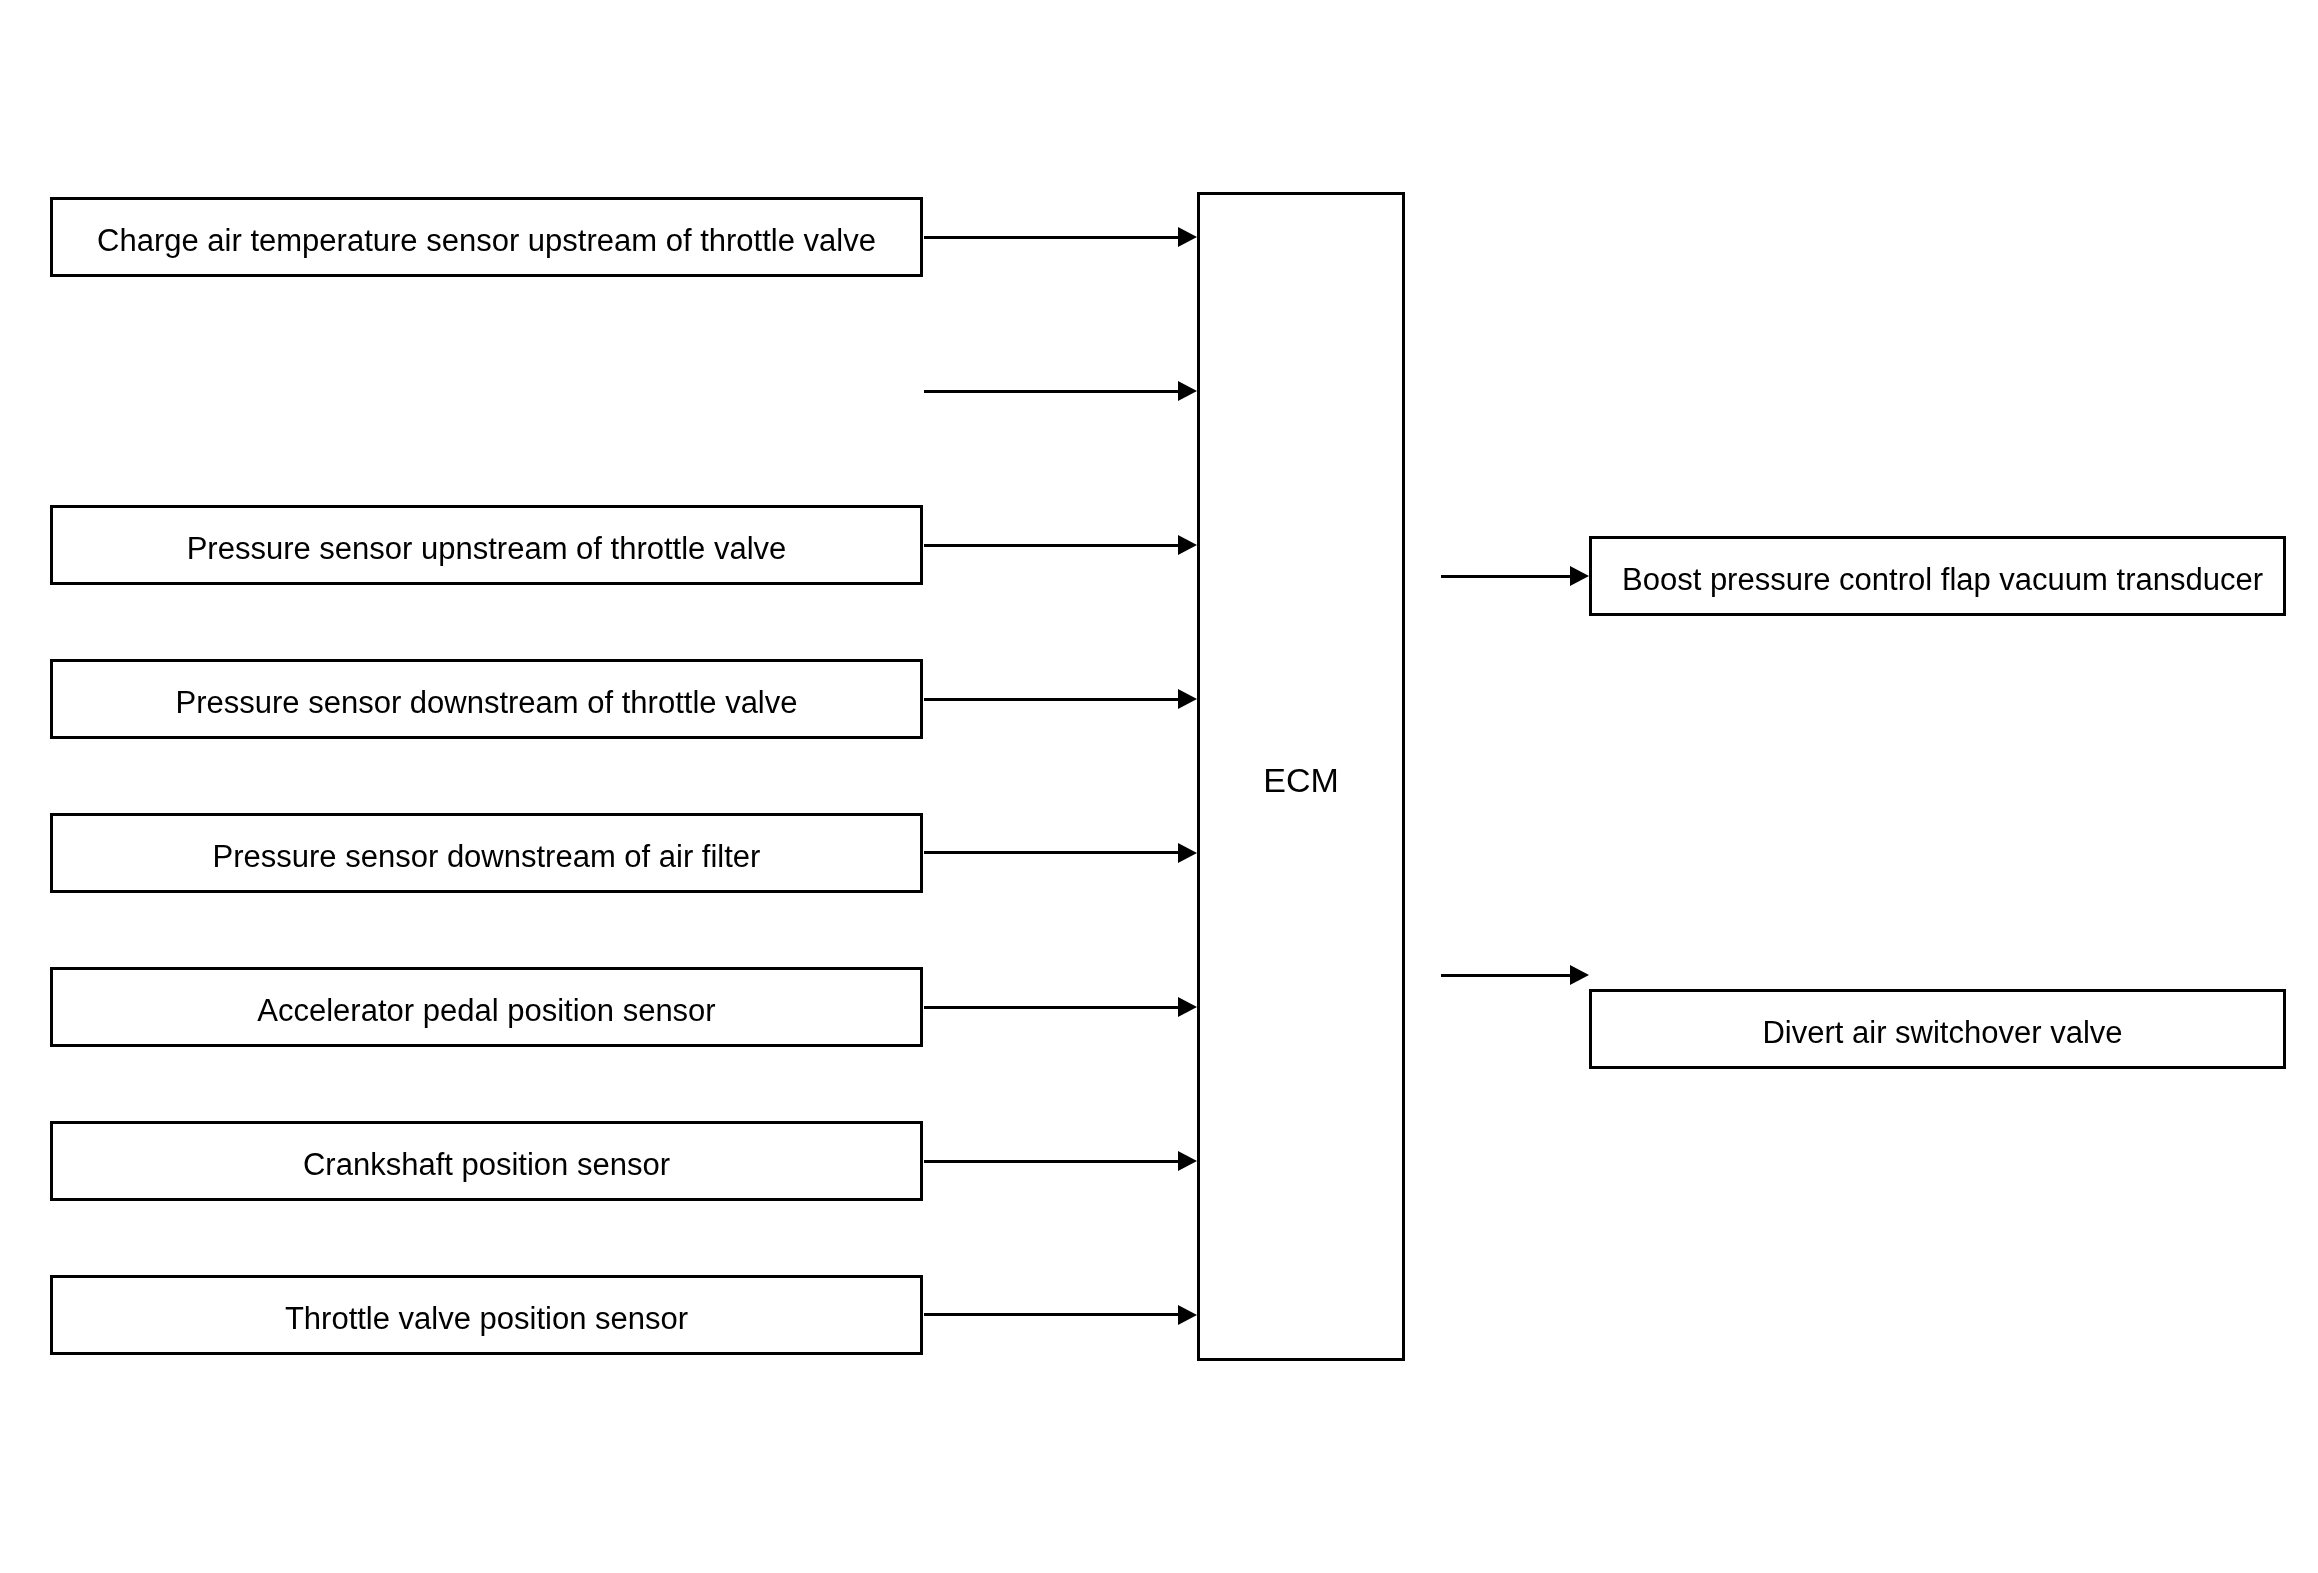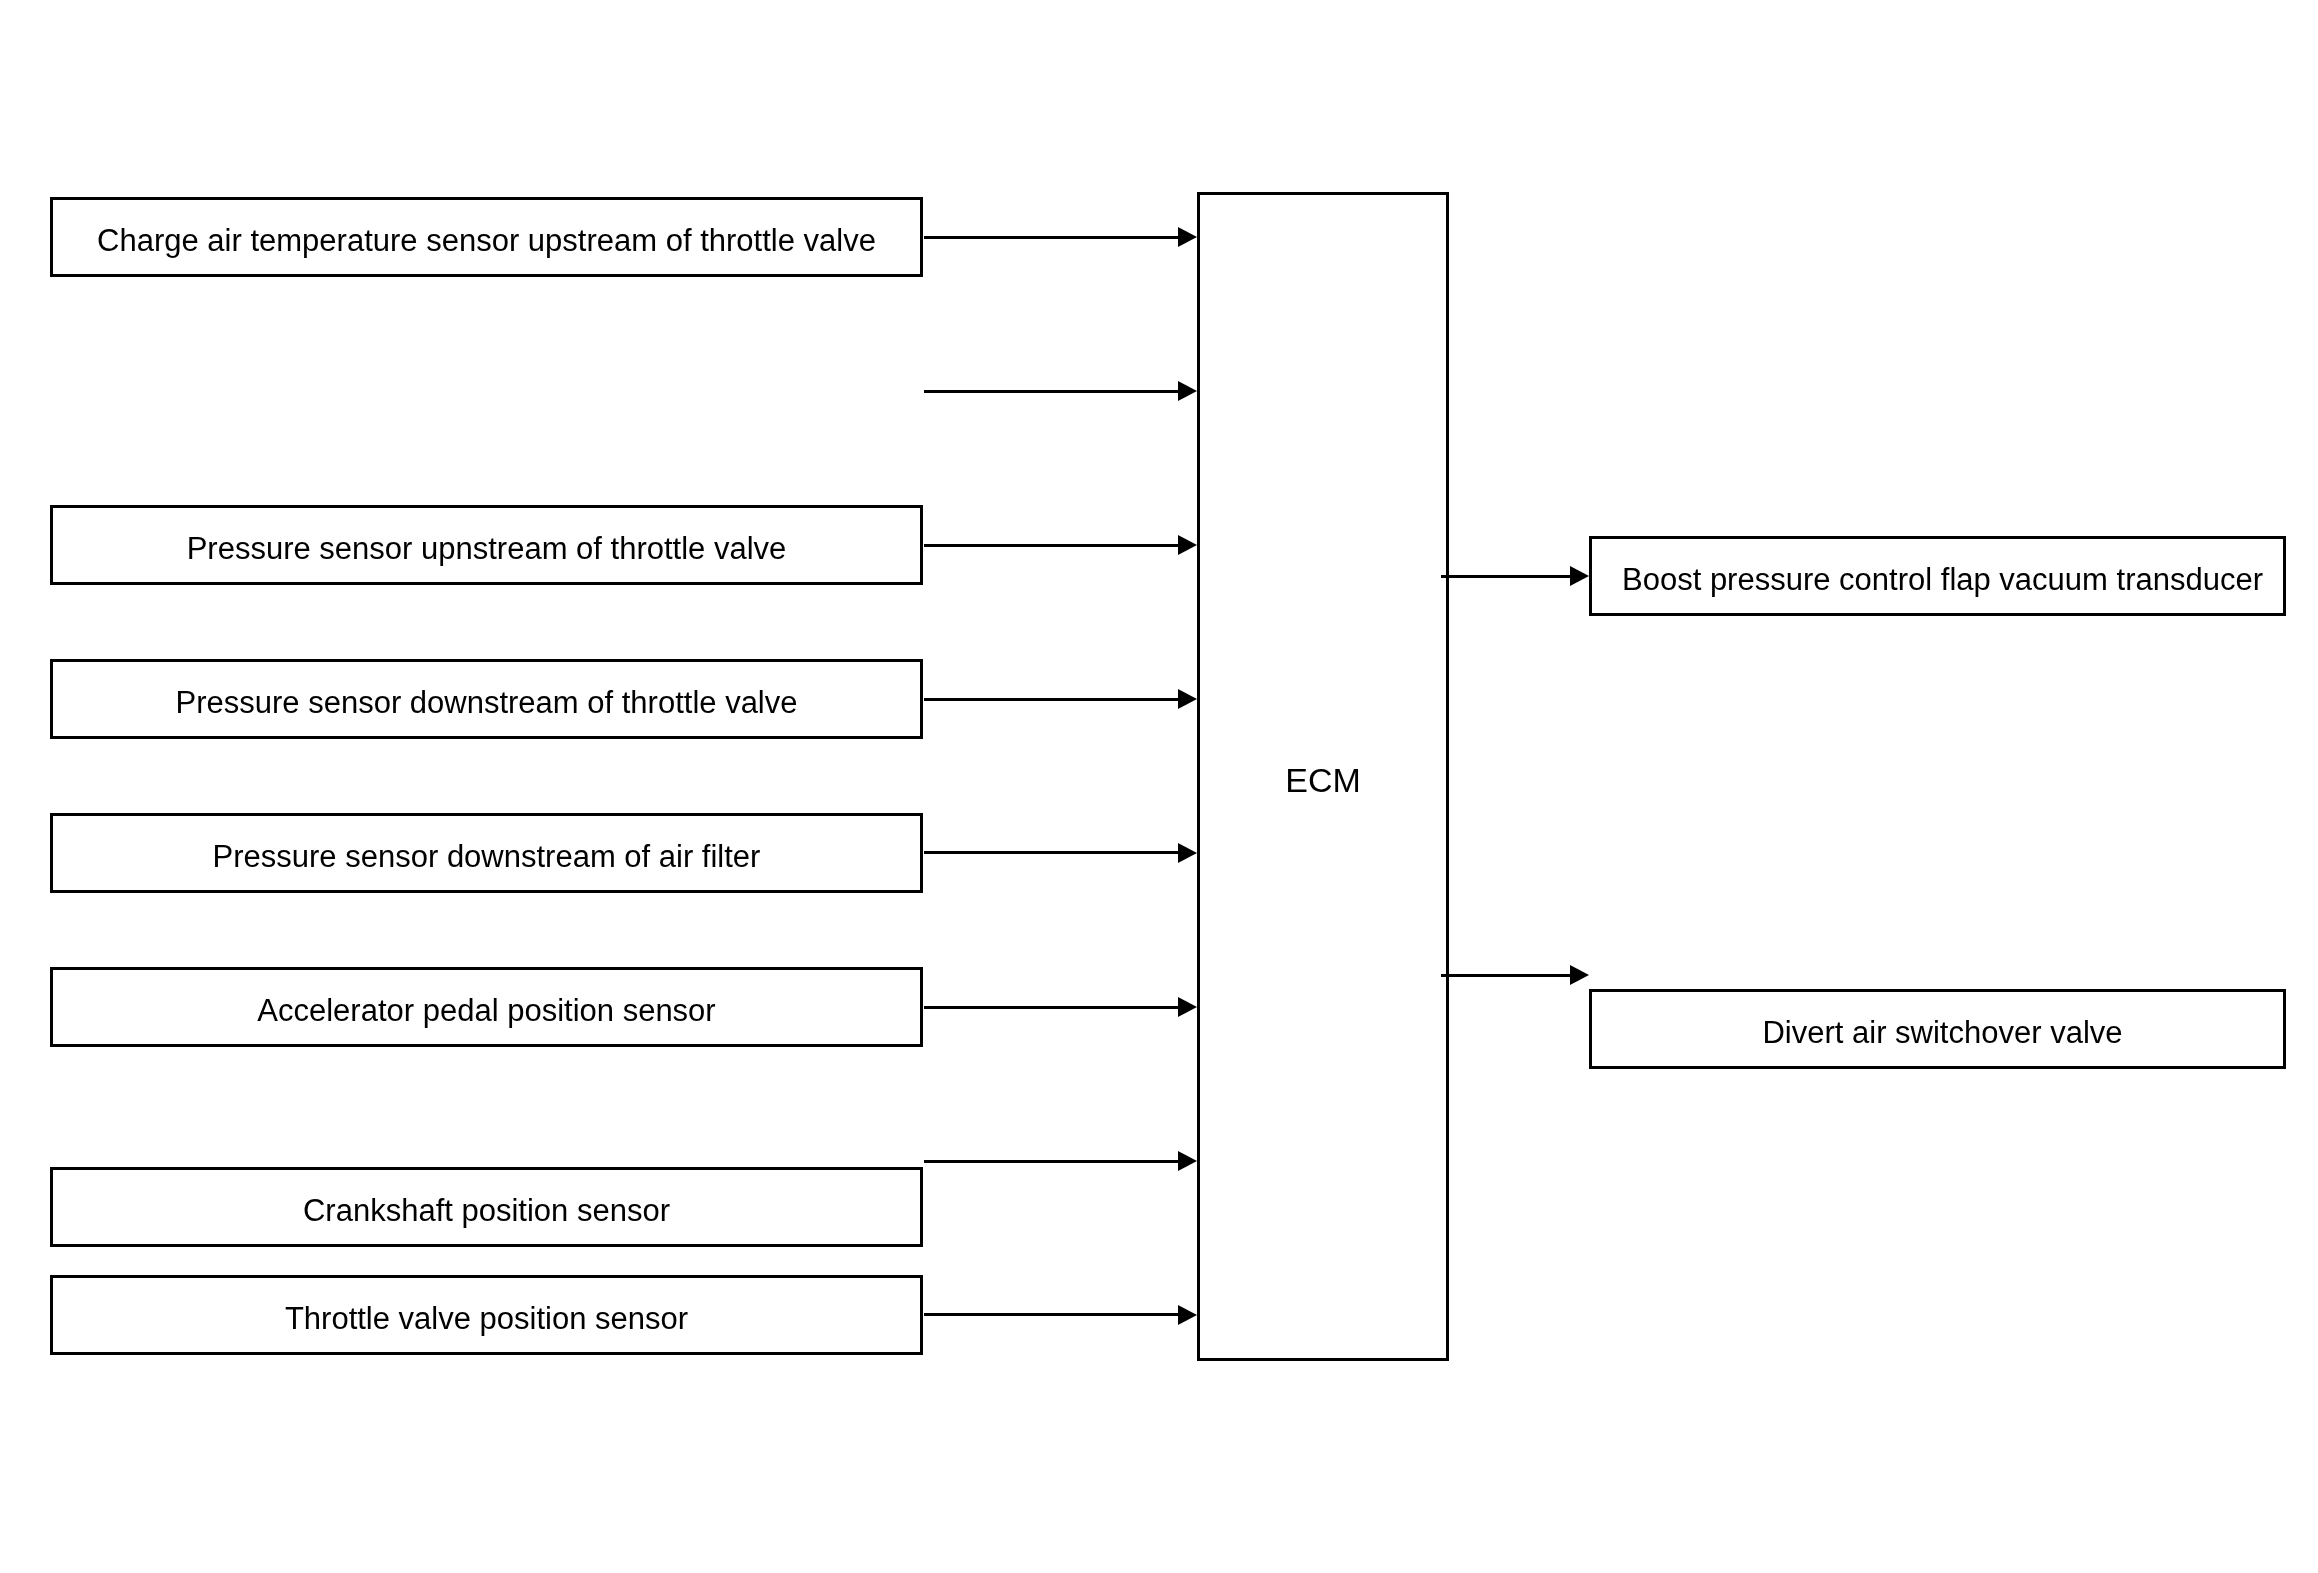--- a/index.html
+++ b/index.html
@@ -13,21 +13,21 @@
   }
   .box{
     position:absolute;
     box-sizing:border-box;
     border:3.4px solid var(--line,#000000);
     background:var(--bg,#ffffff);
     display:flex;align-items:center;justify-content:center;
     text-align:center;white-space:nowrap;
   }
   .input-box{left:50px;width:873px;height:80px;font-size:31px;}
-  .ecm-box{left:1197px;top:192px;width:252px;height:1169px;font-size:34px;}
+  .ecm-box{left:1197px;top:192px;width:208px;height:1169px;font-size:34px;}
   .output-box{left:1589px;width:697px;height:80px;font-size:31px;padding-left:10px;}
   .hline{position:absolute;height:3.4px;background:var(--line,#000000);}
   .arrowhead{
     position:absolute;width:0;height:0;
     border-top:10.3px solid transparent;
     border-bottom:10.3px solid transparent;
     border-left:19.5px solid var(--line,#000000);
   }
   .lbl{display:block;margin-top:8px;}
 </style>
@@ -44,21 +44,21 @@
   </div>
   <div class="box input-box" style="top:505px">
     <span class="lbl">Pressure sensor upnstream of throttle valve</span>
   </div>
   <div class="box input-box" style="top:967px">
     <span class="lbl">Accelerator pedal position sensor</span>
   </div>
   <div class="box input-box" style="top:813px">
     <span class="lbl">Pressure sensor downstream of air filter</span>
   </div>
-  <div class="box input-box" style="top:1167px">
+  <div class="box input-box" style="top:1121px">
     <span class="lbl">Crankshaft position sensor</span>
   </div>
   <div class="box input-box" style="top:1275px">
     <span class="lbl">Throttle valve position sensor</span>
   </div>
 
   <div class="hline" style="left:924px;top:236px;width:255px"></div>
   <div class="arrowhead" style="left:1178px;top:227px"></div>
 
   <div class="hline" style="left:924px;top:390px;width:255px"></div>

